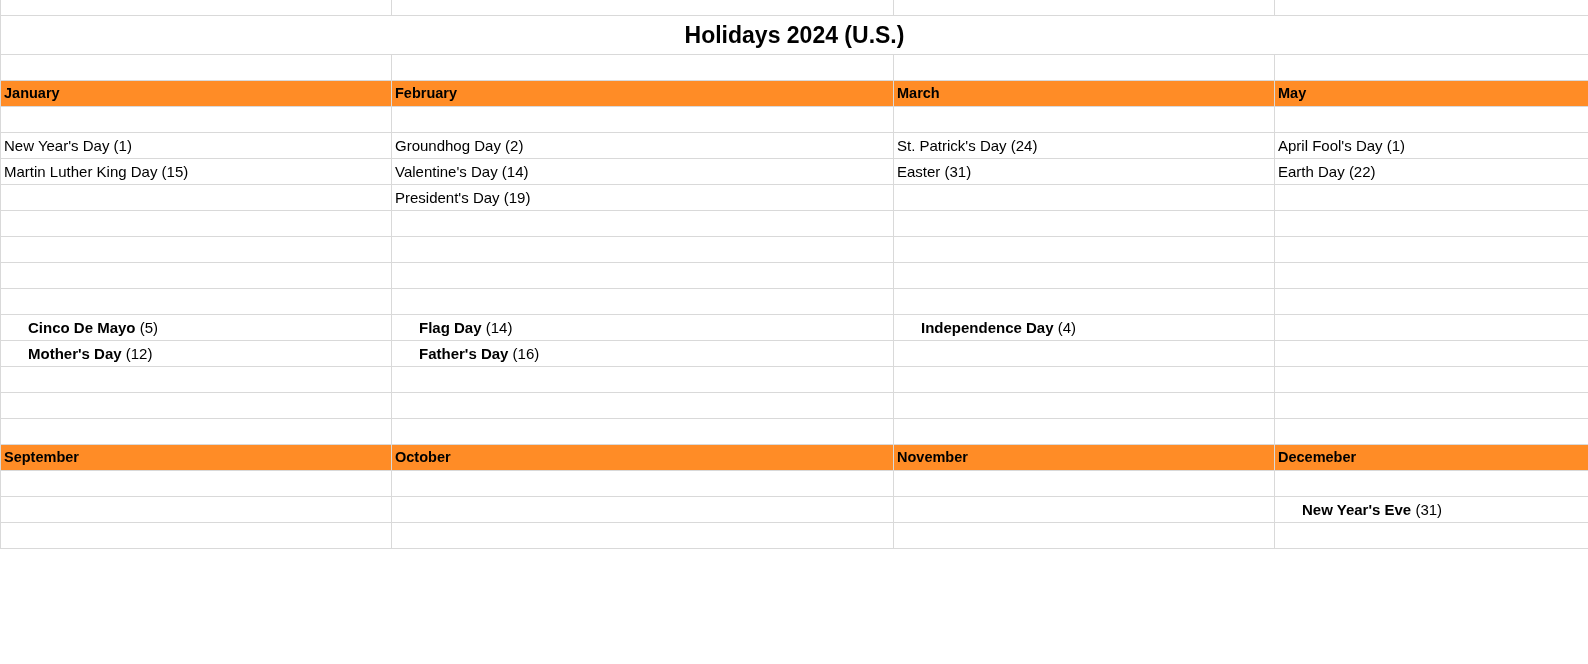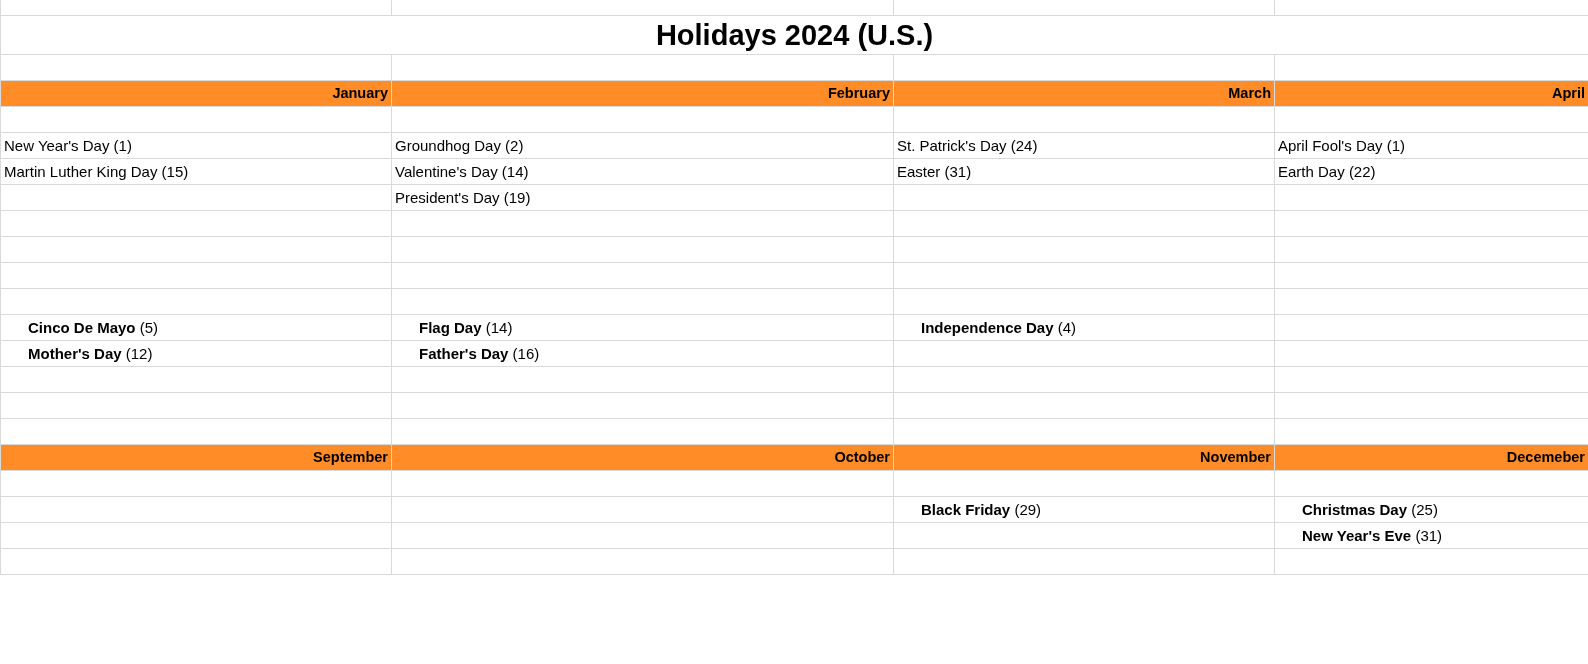--- a/index.html
+++ b/index.html
@@ -31,32 +31,31 @@
     padding: 0 3px;
     vertical-align: middle;
     white-space: nowrap;
     overflow: hidden;
     line-height: 25px;
     font-size: 15px;
   }
   td.blank { }
   td.title {
     text-align: center;
-    font-size: 29px;
+    font-size: 23px;
     font-weight: bold;
     height: 38px;
     line-height: 38px;
     border-left: 1px solid #d9d9d9;
     border-right: 1px solid #d9d9d9;
   }
   td.month {
     background: #ff8c26;
     font-weight: bold;
     font-size: 14.5px;
-    text-align: right;
   }
   td.holiday {
     font-size: 15px;
   }
   td.holiday .nm { }
   td.holiday.bold .nm { font-weight: bold; margin-left: 24px; }
   td.holiday .dt { font-weight: normal; }
   .first-row td { height: 15px; line-height: 15px; border-top: none; }
 </style>
 </head>
@@ -83,21 +82,21 @@
       <td class="blank"></td>
       <td class="blank"></td>
       <td class="blank"></td>
       <td class="blank"></td>
     </tr>
 
     <tr>
       <td class="month">January</td>
       <td class="month">February</td>
       <td class="month">March</td>
-      <td class="month">April</td>
+      <td class="month">May</td>
     </tr>
     <tr>
       <td class="blank"></td>
       <td class="blank"></td>
       <td class="blank"></td>
       <td class="blank"></td>
     </tr>
     <tr>
       <td class="holiday"><span class="nm">New Year's Day</span> <span class="dt">(1)</span></td>
       <td class="holiday"><span class="nm">Groundhog Day</span> <span class="dt">(2)</span></td>
@@ -180,26 +179,20 @@
     </tr>
     <tr>
       <td class="blank"></td>
       <td class="blank"></td>
       <td class="blank"></td>
       <td class="blank"></td>
     </tr>
     <tr>
       <td class="holiday"></td>
       <td class="holiday"></td>
-      <td class="holiday bold"><span class="nm">Black Friday</span> <span class="dt">(29)</span></td>
-      <td class="holiday bold"><span class="nm">Christmas Day</span> <span class="dt">(25)</span></td>
-    </tr>
-    <tr>
-      <td class="holiday"></td>
-      <td class="holiday"></td>
       <td class="holiday"></td>
       <td class="holiday bold"><span class="nm">New Year's Eve</span> <span class="dt">(31)</span></td>
     </tr>
     <tr>
       <td class="blank"></td>
       <td class="blank"></td>
       <td class="blank"></td>
       <td class="blank"></td>
     </tr>
   </tbody>

